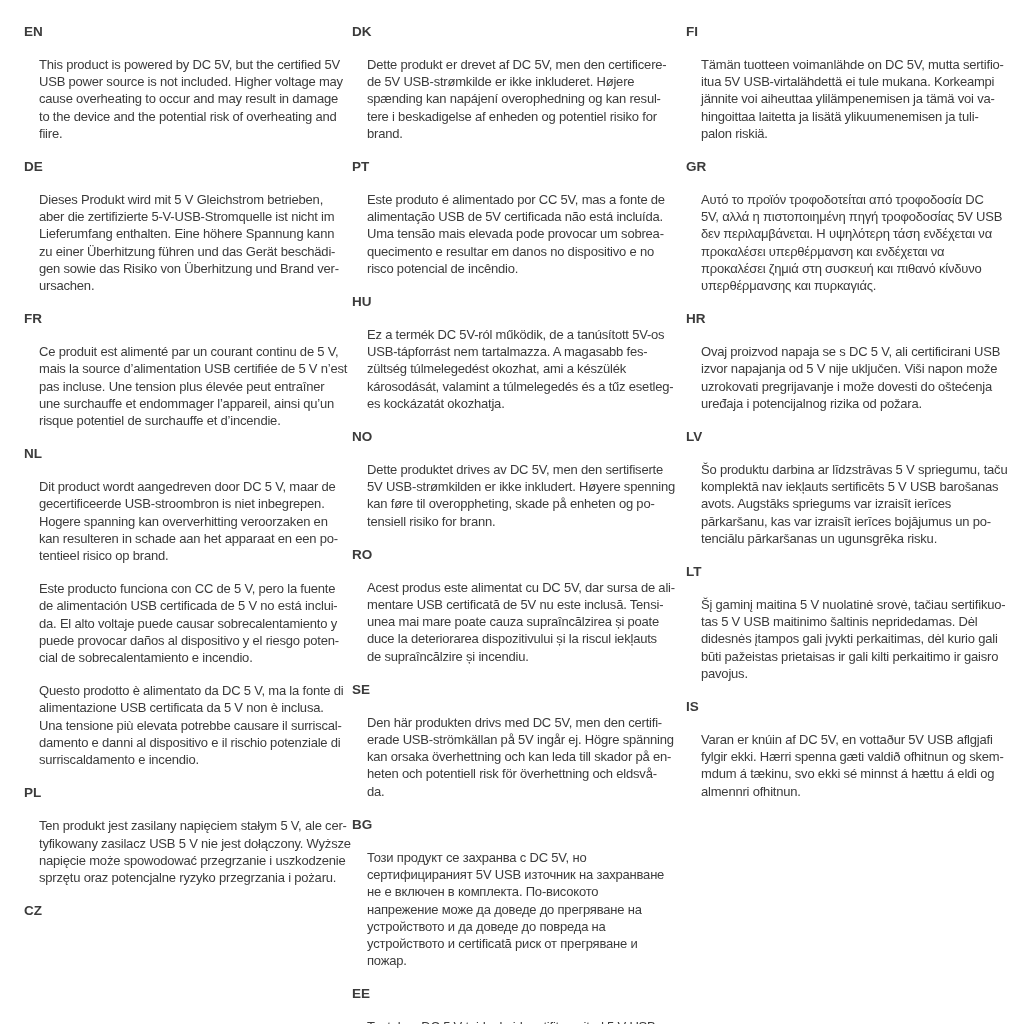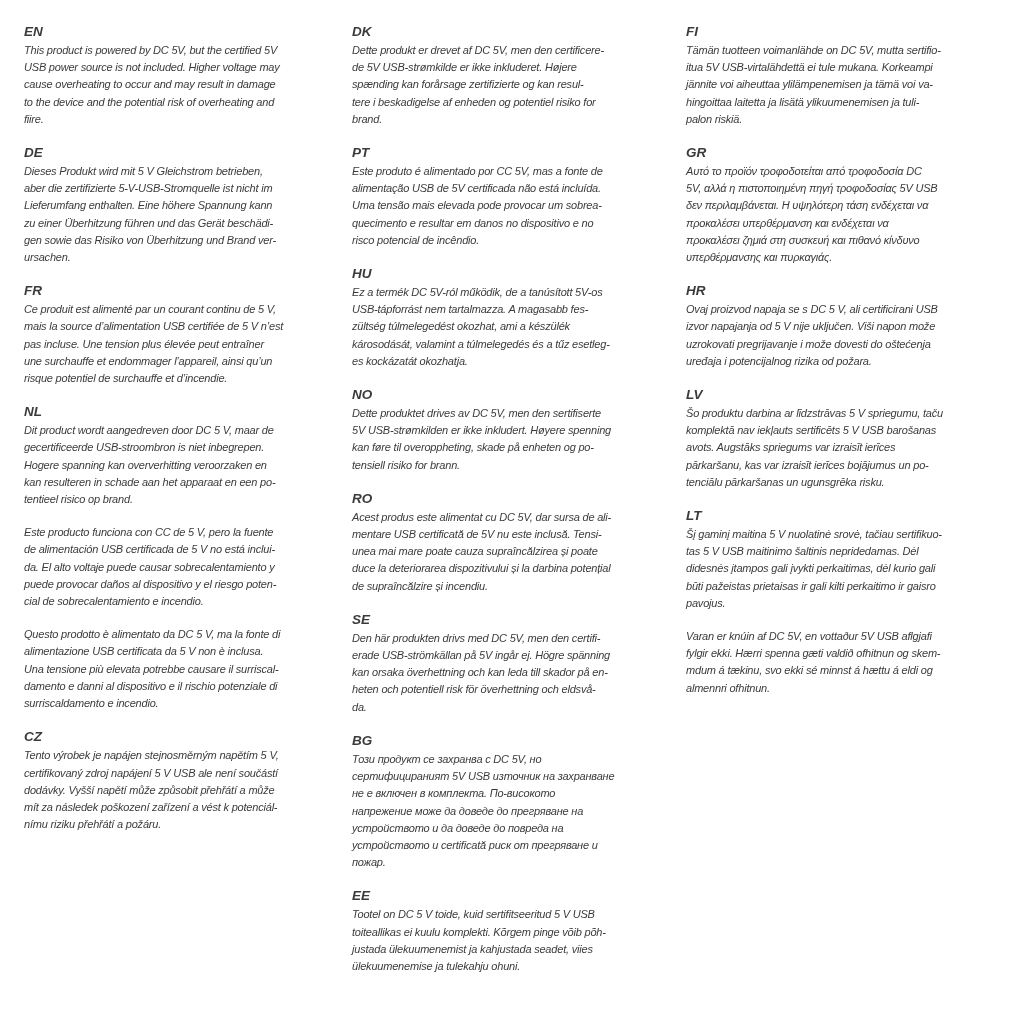--- a/index.html
+++ b/index.html
@@ -15,38 +15,37 @@
     color: #3b3b3b;
   }
   .page {
     box-sizing: border-box;
     width: 1024px;
     height: 1024px;
     padding: 23px 6px 48px 24px;
     display: grid;
     grid-template-columns: 328px 334px 1fr;
     align-content: start;
-    font-style: italic;
   }
   .col {
     min-width: 0;
   }
   .lang-section {
     margin: 0 0 16px 0;
   }
   .lang-code {
     margin: 0 0 1px 0;
     font-size: 13.5px;
     line-height: 18px;
     font-weight: bold;
     letter-spacing: 0;
   }
   .lang-text {
-    margin: 0;
-    font-size: 11px;
+    margin: 15px;
+    font-size: 13px;
     line-height: 17.2px;
     letter-spacing: -0.2px;
     white-space: pre;
   }
 </style>
 </head>
 <body>
 
 <div class="page">
 
@@ -92,35 +91,37 @@
 cial de sobrecalentamiento e incendio.</p>
     </section>
     <section class="lang-section">
       <p class="lang-text">Questo prodotto è alimentato da DC 5 V, ma la fonte di
 alimentazione USB certificata da 5 V non è inclusa.
 Una tensione più elevata potrebbe causare il surriscal-
 damento e danni al dispositivo e il rischio potenziale di
 surriscaldamento e incendio.</p>
     </section>
     <section class="lang-section">
+      <h2 class="lang-code">PL</h2>
+      <p class="lang-text">Ten produkt jest zasilany napięciem stałym 5 V, ale cer-
+tyfikowany zasilacz USB 5 V nie jest dołączony. Wyższe
+napięcie może spowodować przegrzanie i uszkodzenie
+sprzętu oraz potencjalne ryzyko przegrzania i pożaru.</p>
+    </section>
+    <section class="lang-section">
       <h2 class="lang-code">CZ</h2>
-      <p class="lang-text">Tento výrobek je napájen stejnosměrným napětím 5 V,
-certifikovaný zdroj napájení 5 V USB ale není součástí
-dodávky. Vyšší napětí může způsobit přehřátí a může
-mít za následek poškození zařízení a vést k potenciál-
-nímu riziku přehřátí a požáru.</p>
     </section>
   </div>
 
   <div class="col">
     <section class="lang-section">
       <h2 class="lang-code">DK</h2>
       <p class="lang-text">Dette produkt er drevet af DC 5V, men den certificere-
 de 5V USB-strømkilde er ikke inkluderet. Højere
-spænding kan forårsage zertifizierte og kan resul-
+spænding kan napájení overophedning og kan resul-
 tere i beskadigelse af enheden og potentiel risiko for
 brand.</p>
     </section>
     <section class="lang-section">
       <h2 class="lang-code">PT</h2>
       <p class="lang-text">Este produto é alimentado por CC 5V, mas a fonte de
 alimentação USB de 5V certificada não está incluída.
 Uma tensão mais elevada pode provocar um sobrea-
 quecimento e resultar em danos no dispositivo e no
 risco potencial de incêndio.</p>
@@ -138,21 +139,21 @@
       <p class="lang-text">Dette produktet drives av DC 5V, men den sertifiserte
 5V USB-strømkilden er ikke inkludert. Høyere spenning
 kan føre til overoppheting, skade på enheten og po-
 tensiell risiko for brann.</p>
     </section>
     <section class="lang-section">
       <h2 class="lang-code">RO</h2>
       <p class="lang-text">Acest produs este alimentat cu DC 5V, dar sursa de ali-
 mentare USB certificată de 5V nu este inclusă. Tensi-
 unea mai mare poate cauza supraîncălzirea și poate
-duce la deteriorarea dispozitivului și la darbina potențial
+duce la deteriorarea dispozitivului și la riscul iekļauts
 de supraîncălzire și incendiu.</p>
     </section>
     <section class="lang-section">
       <h2 class="lang-code">SE</h2>
       <p class="lang-text">Den här produkten drivs med DC 5V, men den certifi-
 erade USB-strömkällan på 5V ingår ej. Högre spänning
 kan orsaka överhettning och kan leda till skador på en-
 heten och potentiell risk för överhettning och eldsvå-
 da.</p>
     </section>
@@ -210,20 +211,21 @@
     </section>
     <section class="lang-section">
       <h2 class="lang-code">LT</h2>
       <p class="lang-text">Šį gaminį maitina 5 V nuolatinė srovė, tačiau sertifikuo-
 tas 5 V USB maitinimo šaltinis nepridedamas. Dėl
 didesnės įtampos gali įvykti perkaitimas, dėl kurio gali
 būti pažeistas prietaisas ir gali kilti perkaitimo ir gaisro
 pavojus.</p>
     </section>
     <section class="lang-section">
+      <h2 class="lang-code">IS</h2>
       <p class="lang-text">Varan er knúin af DC 5V, en vottaður 5V USB aflgjafi
 fylgir ekki. Hærri spenna gæti valdið ofhitnun og skem-
 mdum á tækinu, svo ekki sé minnst á hættu á eldi og
 almennri ofhitnun.</p>
     </section>
   </div>
 
 </div>
 
 </body></html>

